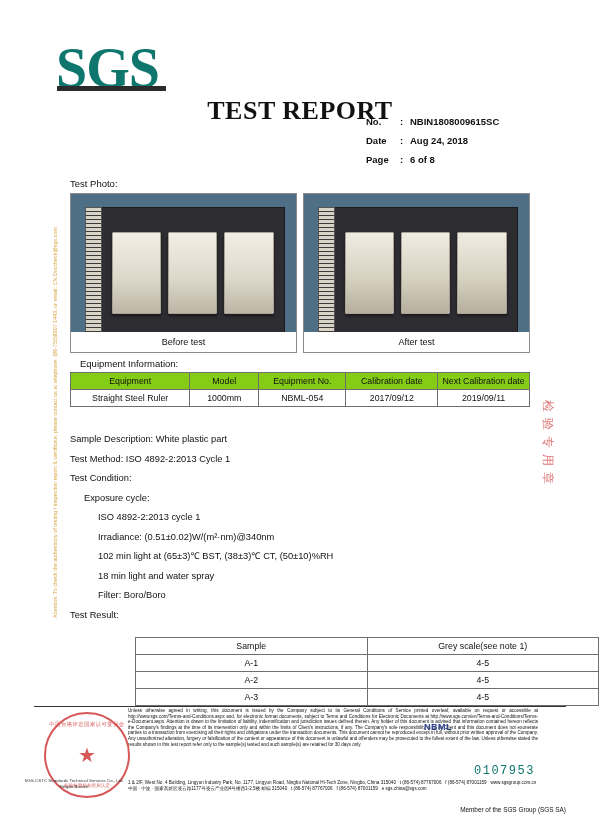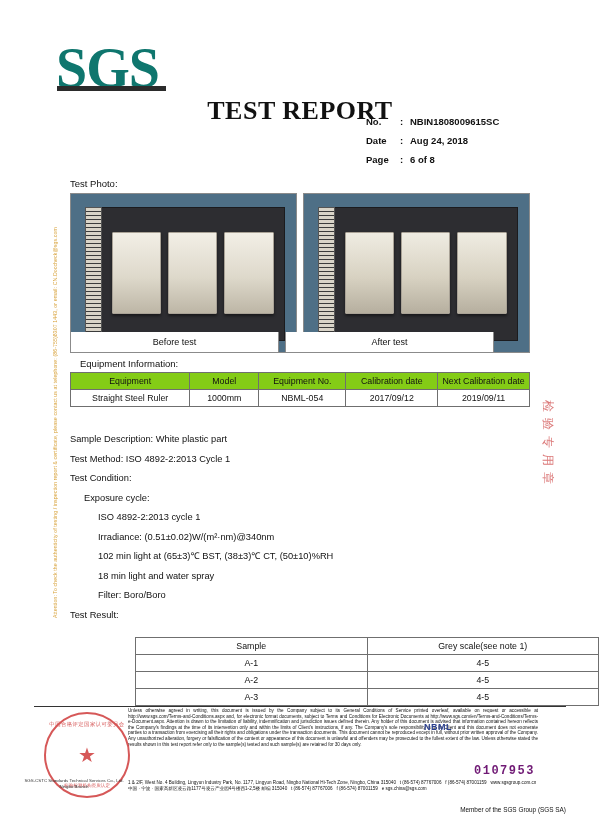--- a/index.html
+++ b/index.html
@@ -160,21 +160,21 @@
     border-radius: 1px;
     box-shadow: 0 2px 3px rgba(0,0,0,0.45);
   }
   .sample.emb {
     background: linear-gradient(to bottom, #efece2 0%, #d8d2c2 55%, #b6af9f 100%);
   }
   .photo-caption-row {
     position: absolute;
     left: 70px;
     top: 332px;
-    width: 424px;
+    width: 460px;
     height: 21px;
     display: flex;
     gap: 6px;
     text-align: center;
   }
   .photo-caption {
     flex: 1;
     border: 1px solid #8b8b8b;
     border-top: none;
     background: #fff;
@@ -319,22 +319,22 @@
     font-weight: bold;
     color: #2a3f8f;
     letter-spacing: 0.5px;
   }
   .serial {
     position: absolute;
     left: 474px;
     top: 764px;
     font-family: "Liberation Mono", monospace;
     font-size: 12px;
-    font-weight: bold;
-    color: #701a75;
+    font-weight: normal;
+    color: #0f766e;
     letter-spacing: 1.5px;
   }
 </style>
 </head>
 <body>
 
 <div class="page">
 
   <div class="logo">SGS</div>
   <div class="logo-bar"></div>

